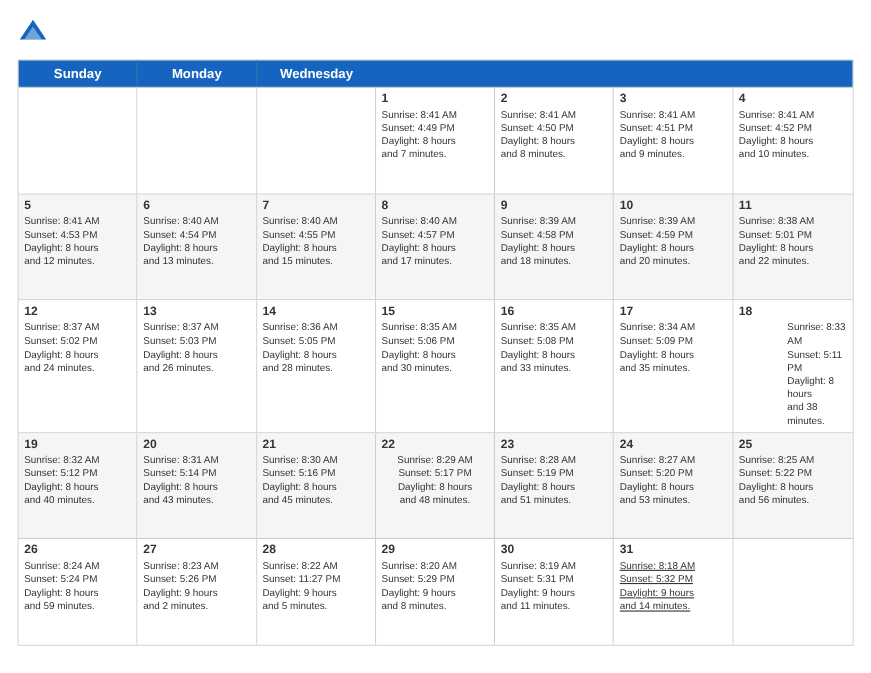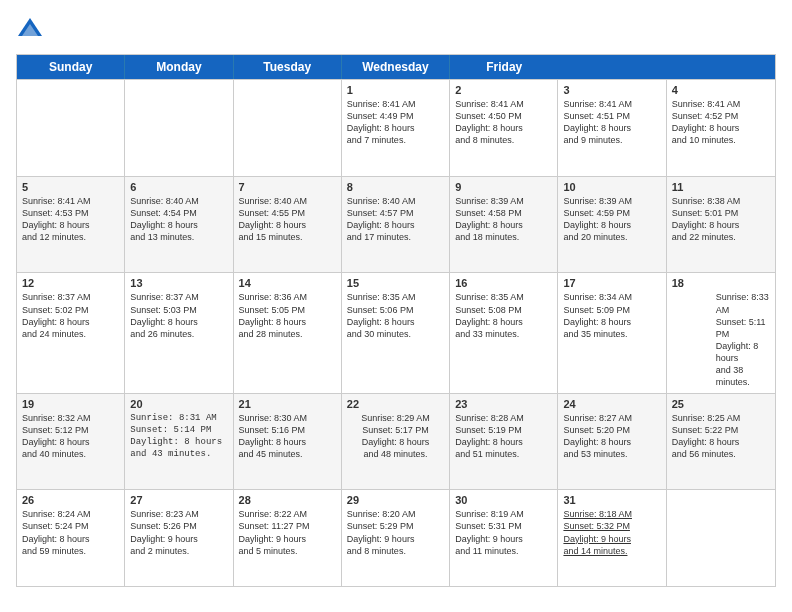--- a/index.html
+++ b/index.html
@@ -132,23 +132,21 @@
     <div class="title-block">
       <div class="month-title"></div>
       <div class="subtitle"></div>
     </div>
   </div>
 
   <div class="calendar">
     <div class="cal-header">
     <div class="cal-header-cell">Sunday</div>
         <div class="cal-header-cell">Monday</div>
-        <div class="cal-header-cell">Tuesday</div>
         <div class="cal-header-cell">Wednesday</div>
-        <div class="cal-header-cell">Friday</div>
       </div>
     <div class="cal-body">
     <div class="cal-row">
           <div class="cal-cell"></div>
           <div class="cal-cell"></div>
           <div class="cal-cell"></div>
           <div class="cal-cell">
             <span class="day-num">1</span>
             <div class="day-info" style="white-space: pre-line;">Sunrise: 8:41 AM
 Sunset: 4:49 PM
@@ -282,21 +280,21 @@
         <div class="cal-row">
           <div class="cal-cell alt-row">
             <span class="day-num">19</span>
             <div class="day-info" style="white-space: pre-line;">Sunrise: 8:32 AM
 Sunset: 5:12 PM
 Daylight: 8 hours
 and 40 minutes.</div>
           </div>
           <div class="cal-cell alt-row">
             <span class="day-num">20</span>
-            <div class="day-info" style="white-space: pre-line; font-family: Liberation Mono, monospace;">Sunrise: 8:31 AM
+            <div class="day-info" style="white-space: pre-line;">Sunrise: 8:31 AM
 Sunset: 5:14 PM
 Daylight: 8 hours
 and 43 minutes.</div>
           </div>
           <div class="cal-cell alt-row">
             <span class="day-num">21</span>
             <div class="day-info" style="white-space: pre-line;">Sunrise: 8:30 AM
 Sunset: 5:16 PM
 Daylight: 8 hours
 and 45 minutes.</div>

